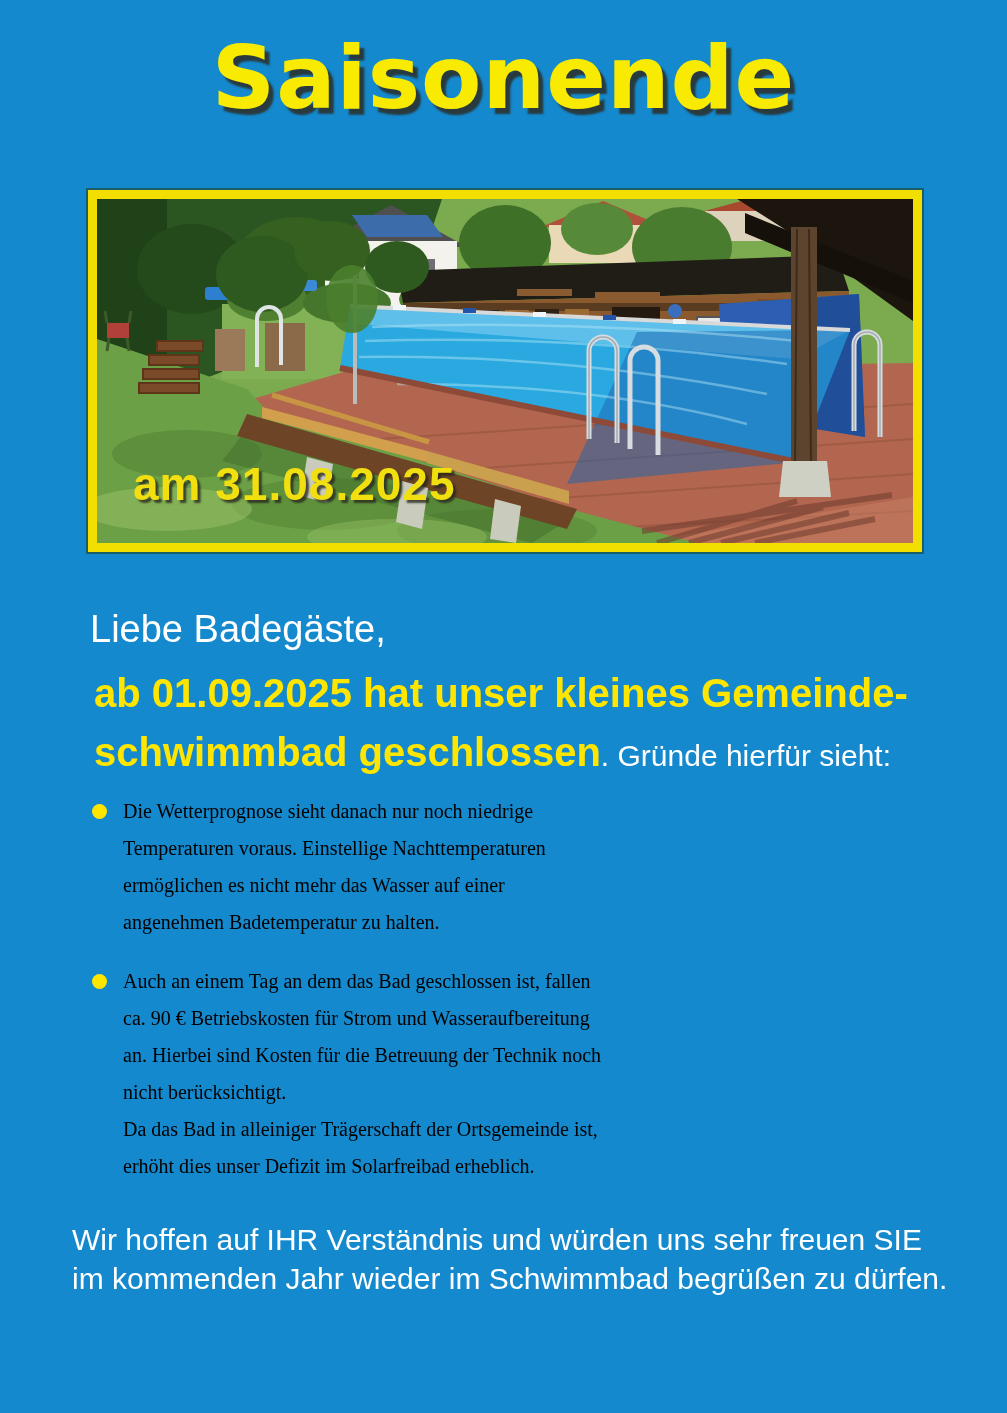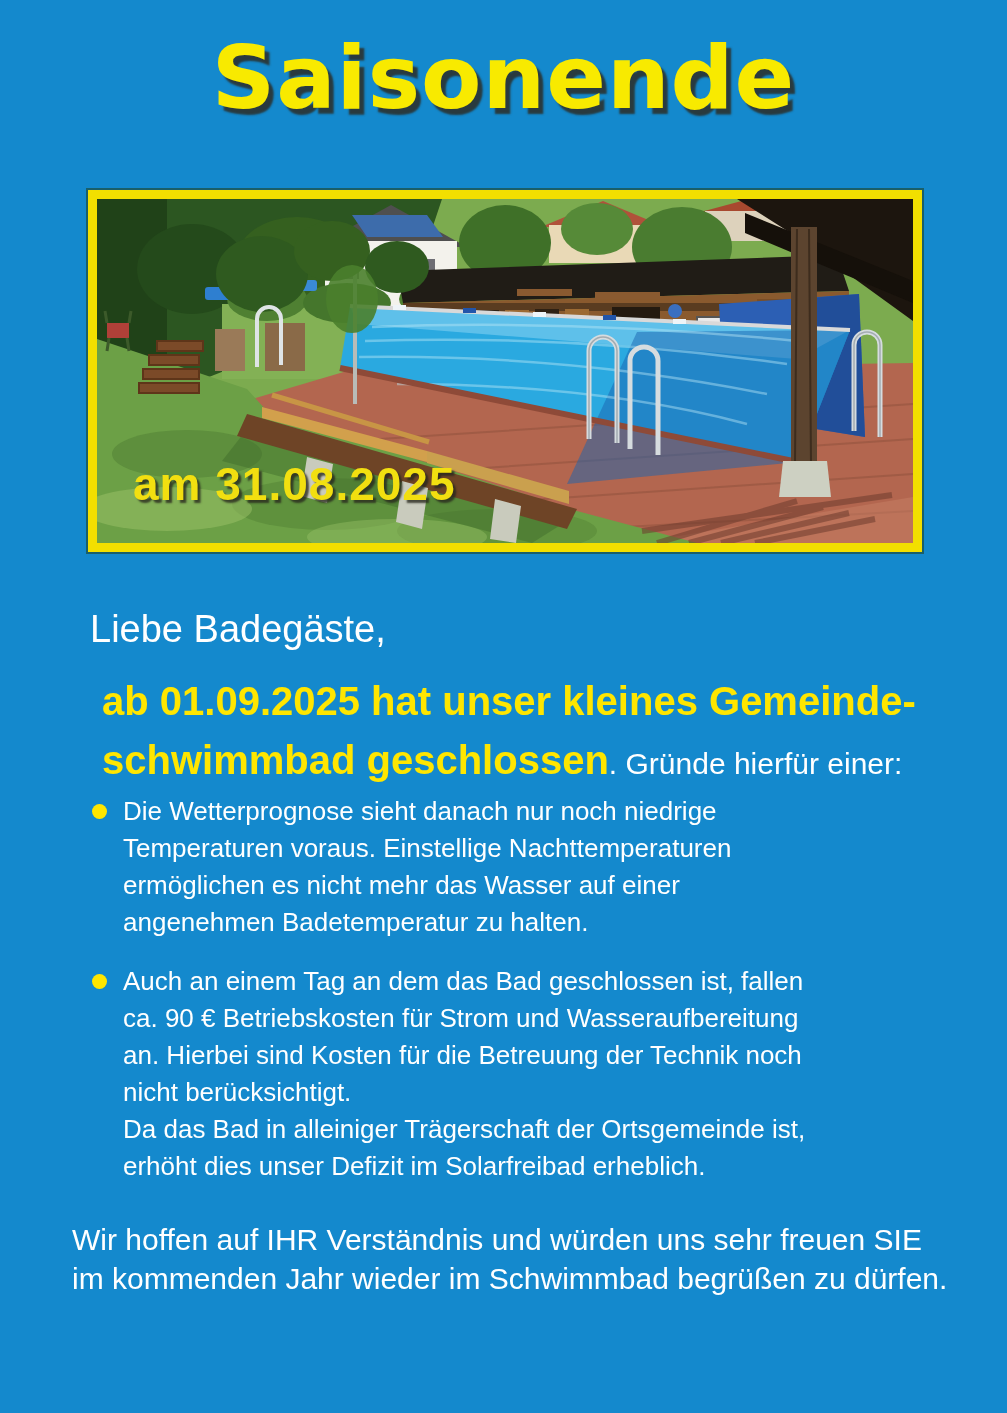--- a/index.html
+++ b/index.html
@@ -21,30 +21,30 @@
   }
   .photo-frame svg{position:absolute;left:0;top:0;width:100%;height:100%;display:block;}
   .photo-date{
     position:absolute;left:36px;top:258px;
     font-weight:bold;font-size:46px;color:#f2df10;letter-spacing:1px;
     text-shadow:3px 3px 2px rgba(40,40,30,.8);
   }
 
   .salutation{position:absolute;left:90px;top:608px;margin:0;font-size:38px;color:#ffffff;}
 
-  .announcement{position:absolute;left:90px;top:664px;margin:12px;width:860px;
+  .announcement{position:absolute;left:90px;top:664px;margin:4px;width:860px;
     white-space:pre-line;line-height:50px;}
   .announcement .hl{font-size:40px;font-weight:bold;color:#ffe600;}
   .announcement .note{font-size:30px;color:#ffffff;}
 
   .reasons{position:absolute;left:92px;top:793px;margin:0;padding:0;list-style:none;width:860px;}
   .reasons li{display:flex;align-items:flex-start;margin:0 0 22px 0;}
   .reasons .dot{flex:0 0 15px;width:15px;height:15px;border-radius:50%;
     background:#ffe600;margin:11px 16px 0 0;}
-  .reasons .btext{font-size:26px;line-height:37px;color:#ffffff;white-space:pre-line;}
+  .reasons .btext{font-size:20px;line-height:37px;color:#000000;white-space:pre-line;font-family:Liberation Serif, serif;}
 
   .closing{position:absolute;left:72px;top:1220px;margin:0;width:900px;
     font-size:30px;line-height:39px;color:#ffffff;white-space:pre-line;}
 
   .signature{position:absolute;left:0;top:1340px;margin:0;width:100%;text-align:center;
     font-family:"DejaVu Sans",sans-serif;font-size:26px;color:#ffffff;}
 </style>
 </head>
 <body>
 
@@ -184,21 +184,21 @@
         <path d="M658,344 L778,320"></path>
         <path d="M545,332 L795,296"></path>
       </g>
     </svg>
     <div class="photo-date">am 31.08.2025</div>
   </figure>
 
   <p class="salutation">Liebe Badegäste,</p>
 
   <p class="announcement"><span class="hl">ab 01.09.2025 hat unser kleines Gemeinde-
-schwimmbad geschlossen</span><span class="note">. Gründe hierfür einer:</span></p>
+schwimmbad geschlossen</span><span class="note">. Gründe hierfür sieht:</span></p>
 
   <ul class="reasons">
     <li>
       <span class="dot"></span>
       <span class="btext">Die Wetterprognose sieht danach nur noch niedrige
 Temperaturen voraus. Einstellige Nachttemperaturen
 ermöglichen es nicht mehr das Wasser auf einer
 angenehmen Badetemperatur zu halten.</span>
     </li>
     <li>

